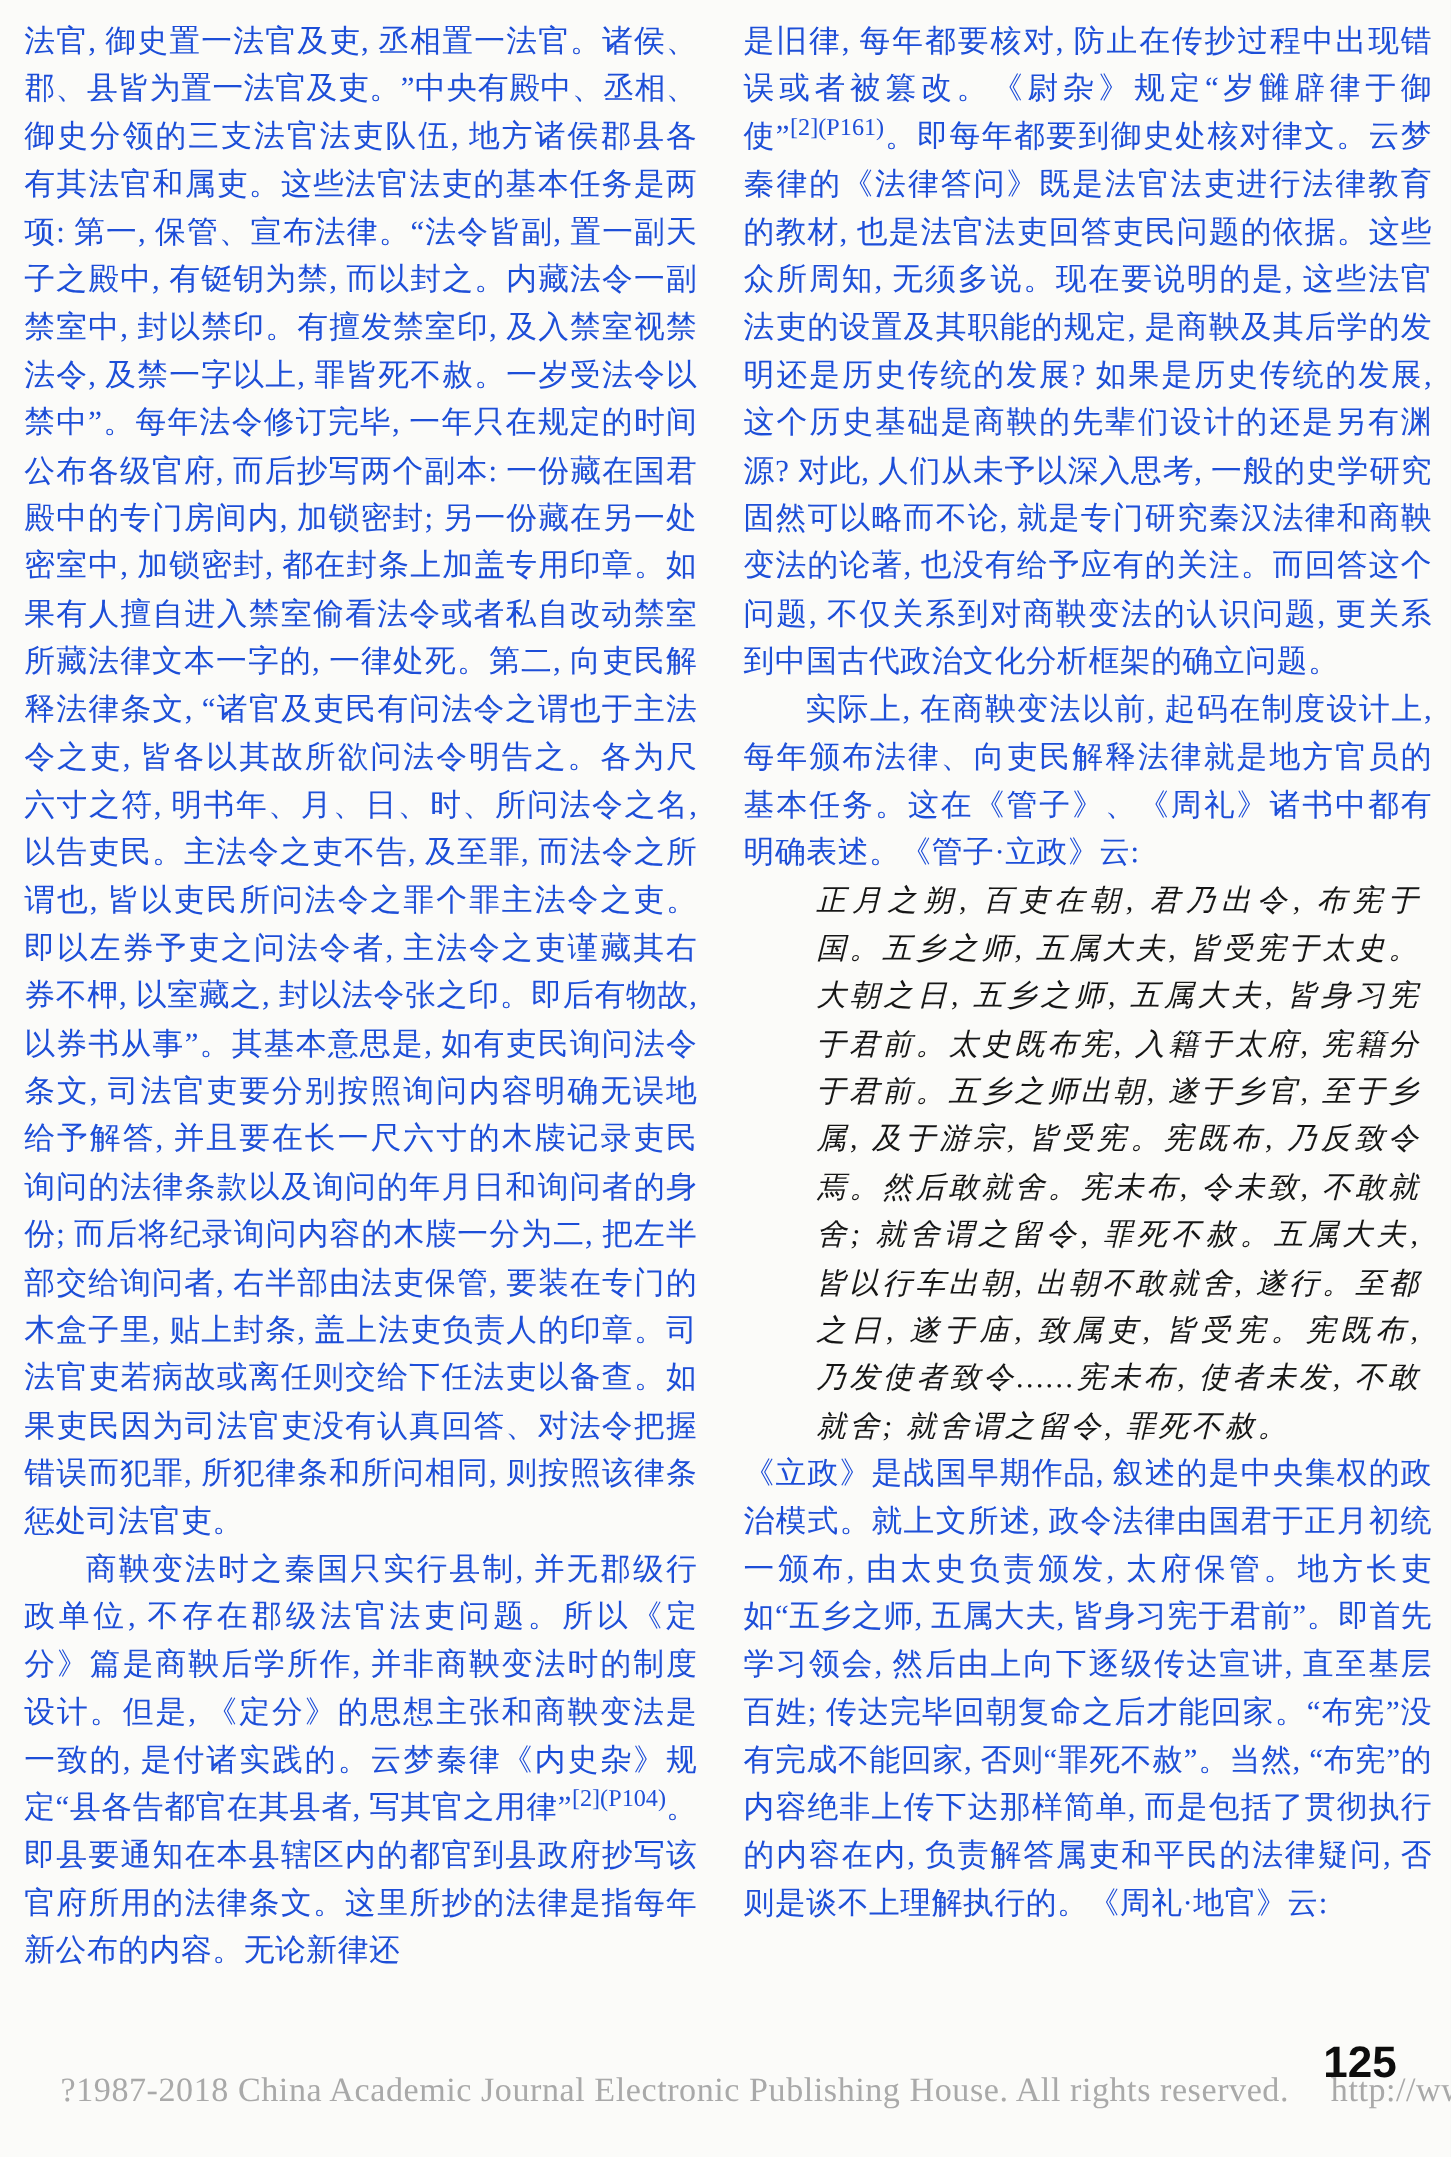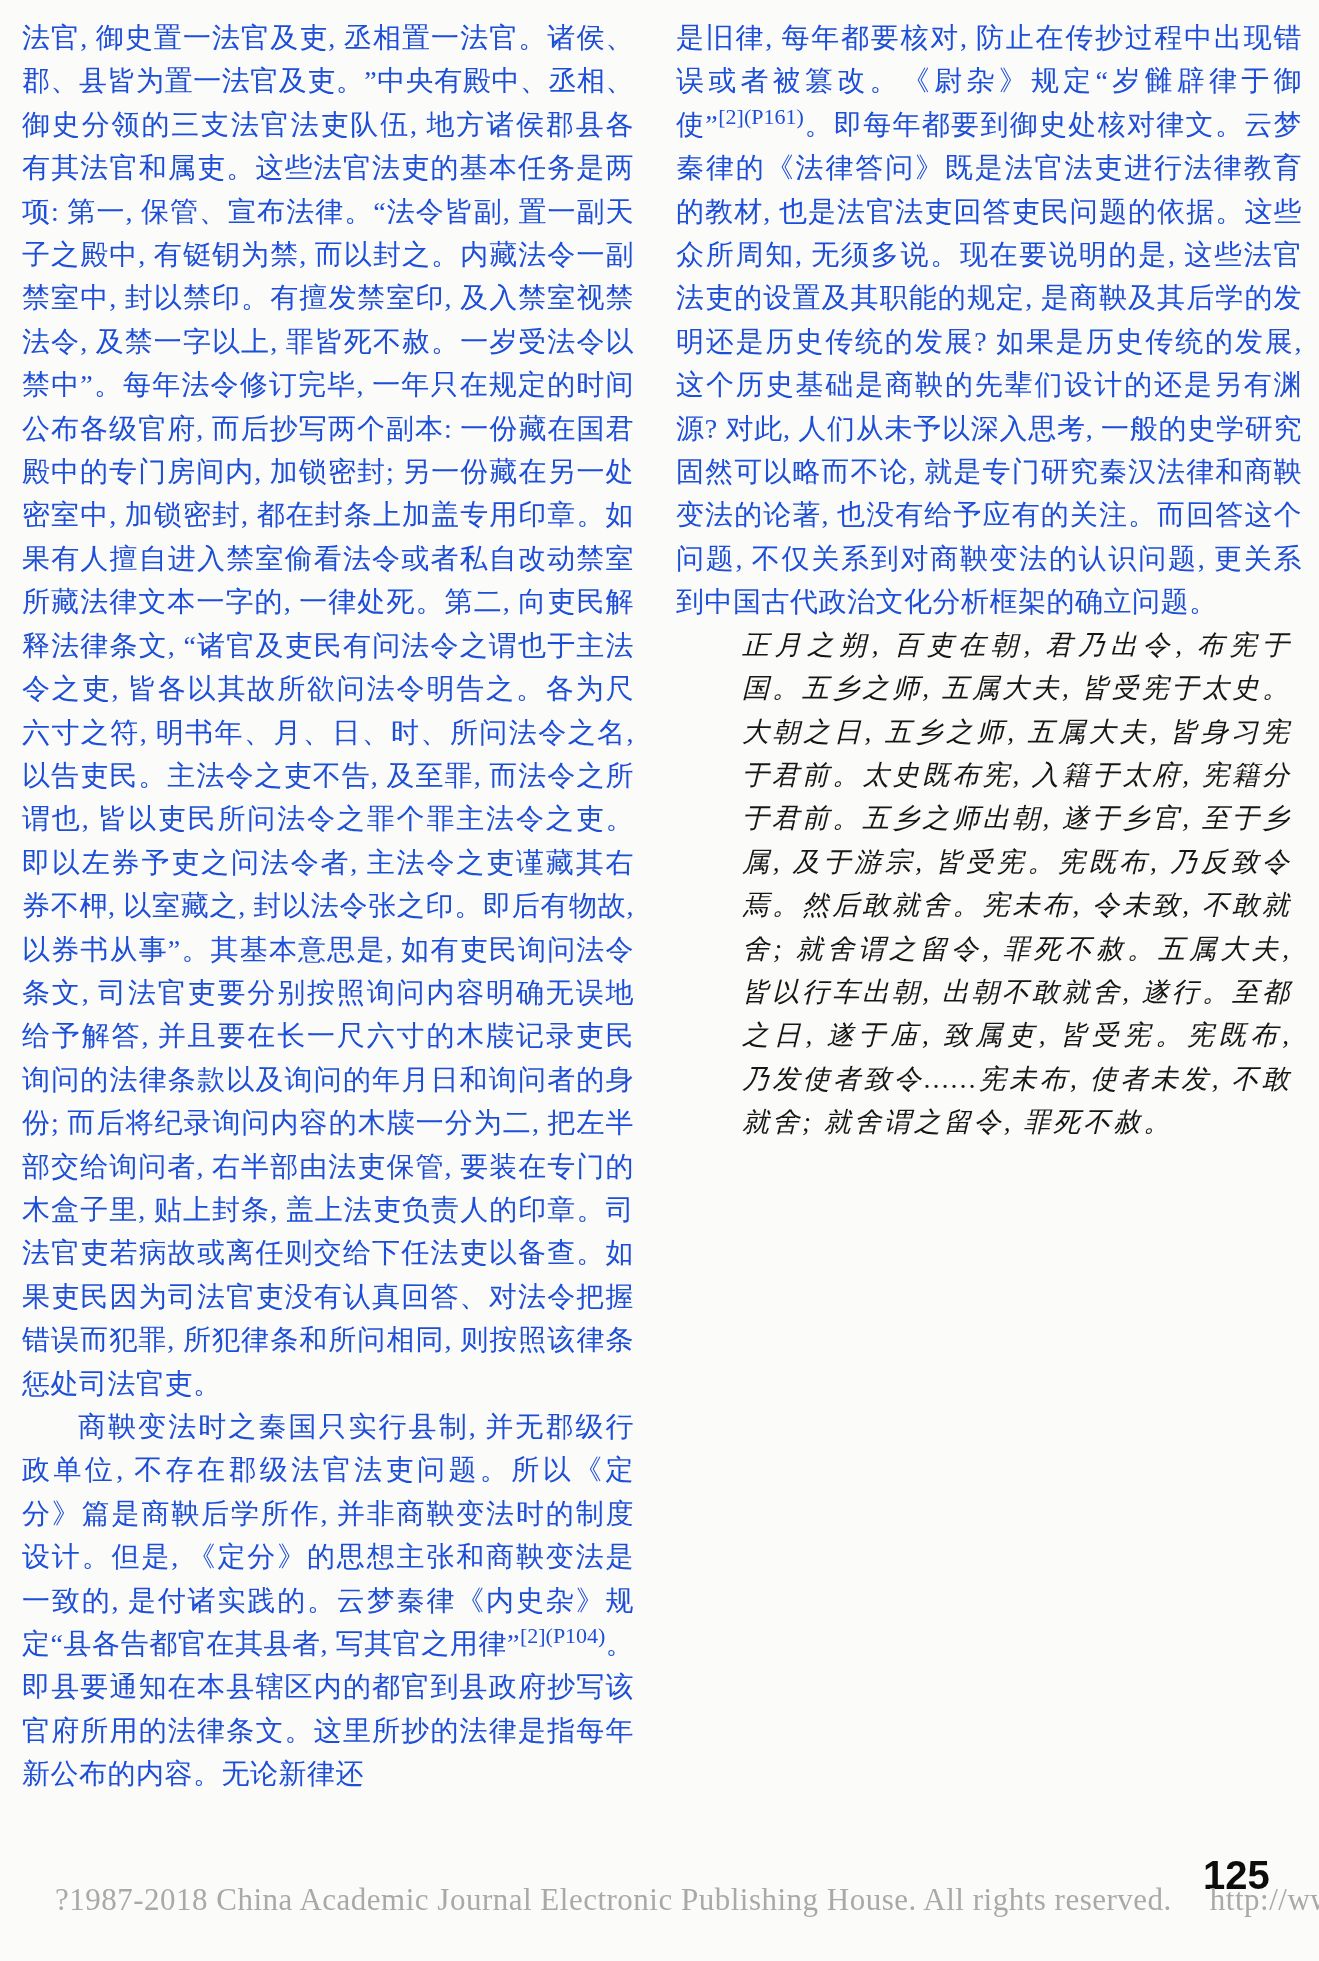--- a/index.html
+++ b/index.html
@@ -74,21 +74,23 @@
 
 <div class="page">
 
   <div class="column left">
     <p class="para">法官, 御史置一法官及吏, 丞相置一法官。诸侯、郡、县皆为置一法官及吏。”中央有殿中、丞相、御史分领的三支法官法吏队伍, 地方诸侯郡县各有其法官和属吏。这些法官法吏的基本任务是两项: 第一, 保管、宣布法律。“法令皆副, 置一副天子之殿中, 有铤钥为禁, 而以封之。内藏法令一副禁室中, 封以禁印。有擅发禁室印, 及入禁室视禁法令, 及禁一字以上, 罪皆死不赦。一岁受法令以禁中”。每年法令修订完毕, 一年只在规定的时间公布各级官府, 而后抄写两个副本: 一份藏在国君殿中的专门房间内, 加锁密封; 另一份藏在另一处密室中, 加锁密封, 都在封条上加盖专用印章。如果有人擅自进入禁室偷看法令或者私自改动禁室所藏法律文本一字的, 一律处死。第二, 向吏民解释法律条文, “诸官及吏民有问法令之谓也于主法令之吏, 皆各以其故所欲问法令明告之。各为尺六寸之符, 明书年、月、日、时、所问法令之名, 以告吏民。主法令之吏不告, 及至罪, 而法令之所谓也, 皆以吏民所问法令之罪个罪主法令之吏。即以左券予吏之问法令者, 主法令之吏谨藏其右券不柙, 以室藏之, 封以法令张之印。即后有物故, 以券书从事”。其基本意思是, 如有吏民询问法令条文, 司法官吏要分别按照询问内容明确无误地给予解答, 并且要在长一尺六寸的木牍记录吏民询问的法律条款以及询问的年月日和询问者的身份; 而后将纪录询问内容的木牍一分为二, 把左半部交给询问者, 右半部由法吏保管, 要装在专门的木盒子里, 贴上封条, 盖上法吏负责人的印章。司法官吏若病故或离任则交给下任法吏以备查。如果吏民因为司法官吏没有认真回答、对法令把握错误而犯罪, 所犯律条和所问相同, 则按照该律条惩处司法官吏。</p>
     <p class="para indent"><span>商鞅变法时之秦国只实行县制, 并无郡级行政单位, 不存在郡级法官法吏问题。所以《定分》篇是商鞅后学所作, 并非商鞅变法时的制度设计。但是, 《定分》的思想主张和商鞅变法是一致的, 是付诸实践的。云梦秦律《内史杂》规定“县各告都官在其县者, 写其官之用律”</span><sup class="citation-sup">[2](P104)</sup><span>。即县要通知在本县辖区内的都官到县政府抄写该官府所用的法律条文。这里所抄的法律是指每年新公布的内容。无论新律还</span></p>
   </div>
 
   <div class="column right">
     <p class="para"><span>是旧律, 每年都要核对, 防止在传抄过程中出现错误或者被篡改。《尉杂》规定“岁雠辟律于御使”</span><sup class="citation-sup">[2](P161)</sup><span>。即每年都要到御史处核对律文。云梦秦律的《法律答问》既是法官法吏进行法律教育的教材, 也是法官法吏回答吏民问题的依据。这些众所周知, 无须多说。现在要说明的是, 这些法官法吏的设置及其职能的规定, 是商鞅及其后学的发明还是历史传统的发展? 如果是历史传统的发展, 这个历史基础是商鞅的先辈们设计的还是另有渊源? 对此, 人们从未予以深入思考, 一般的史学研究固然可以略而不论, 就是专门研究秦汉法律和商鞅变法的论著, 也没有给予应有的关注。而回答这个问题, 不仅关系到对商鞅变法的认识问题, 更关系到中国古代政治文化分析框架的确立问题。</span></p>
+    <p class="para indent">实际上, 在商鞅变法以前, 起码在制度设计上, 每年颁布法律、向吏民解释法律就是地方官员的基本任务。这在《管子》、《周礼》诸书中都有明确表述。《管子·立政》云:</p>
     <div class="quote-block">正月之朔, 百吏在朝, 君乃出令, 布宪于国。五乡之师, 五属大夫, 皆受宪于太史。大朝之日, 五乡之师, 五属大夫, 皆身习宪于君前。太史既布宪, 入籍于太府, 宪籍分于君前。五乡之师出朝, 遂于乡官, 至于乡属, 及于游宗, 皆受宪。宪既布, 乃反致令焉。然后敢就舍。宪未布, 令未致, 不敢就舍; 就舍谓之留令, 罪死不赦。五属大夫, 皆以行车出朝, 出朝不敢就舍, 遂行。至都之日, 遂于庙, 致属吏, 皆受宪。宪既布, 乃发使者致令……宪未布, 使者未发, 不敢就舍; 就舍谓之留令, 罪死不赦。</div>
+    <p class="para">《立政》是战国早期作品, 叙述的是中央集权的政治模式。就上文所述, 政令法律由国君于正月初统一颁布, 由太史负责颁发, 太府保管。地方长吏如“五乡之师, 五属大夫, 皆身习宪于君前”。即首先学习领会, 然后由上向下逐级传达宣讲, 直至基层百姓; 传达完毕回朝复命之后才能回家。“布宪”没有完成不能回家, 否则“罪死不赦”。当然, “布宪”的内容绝非上传下达那样简单, 而是包括了贯彻执行的内容在内, 负责解答属吏和平民的法律疑问, 否则是谈不上理解执行的。《周礼·地官》云:</p>
   </div>
 
   <div class="page-number">125</div>
 
   <div class="scan-footer">
     <span class="footer-copyright">?1987-2018 China Academic Journal Electronic Publishing House. All rights reserved.</span><span class="footer-url">http://www.cnki.n</span>
   </div>
 
 </div>
 

